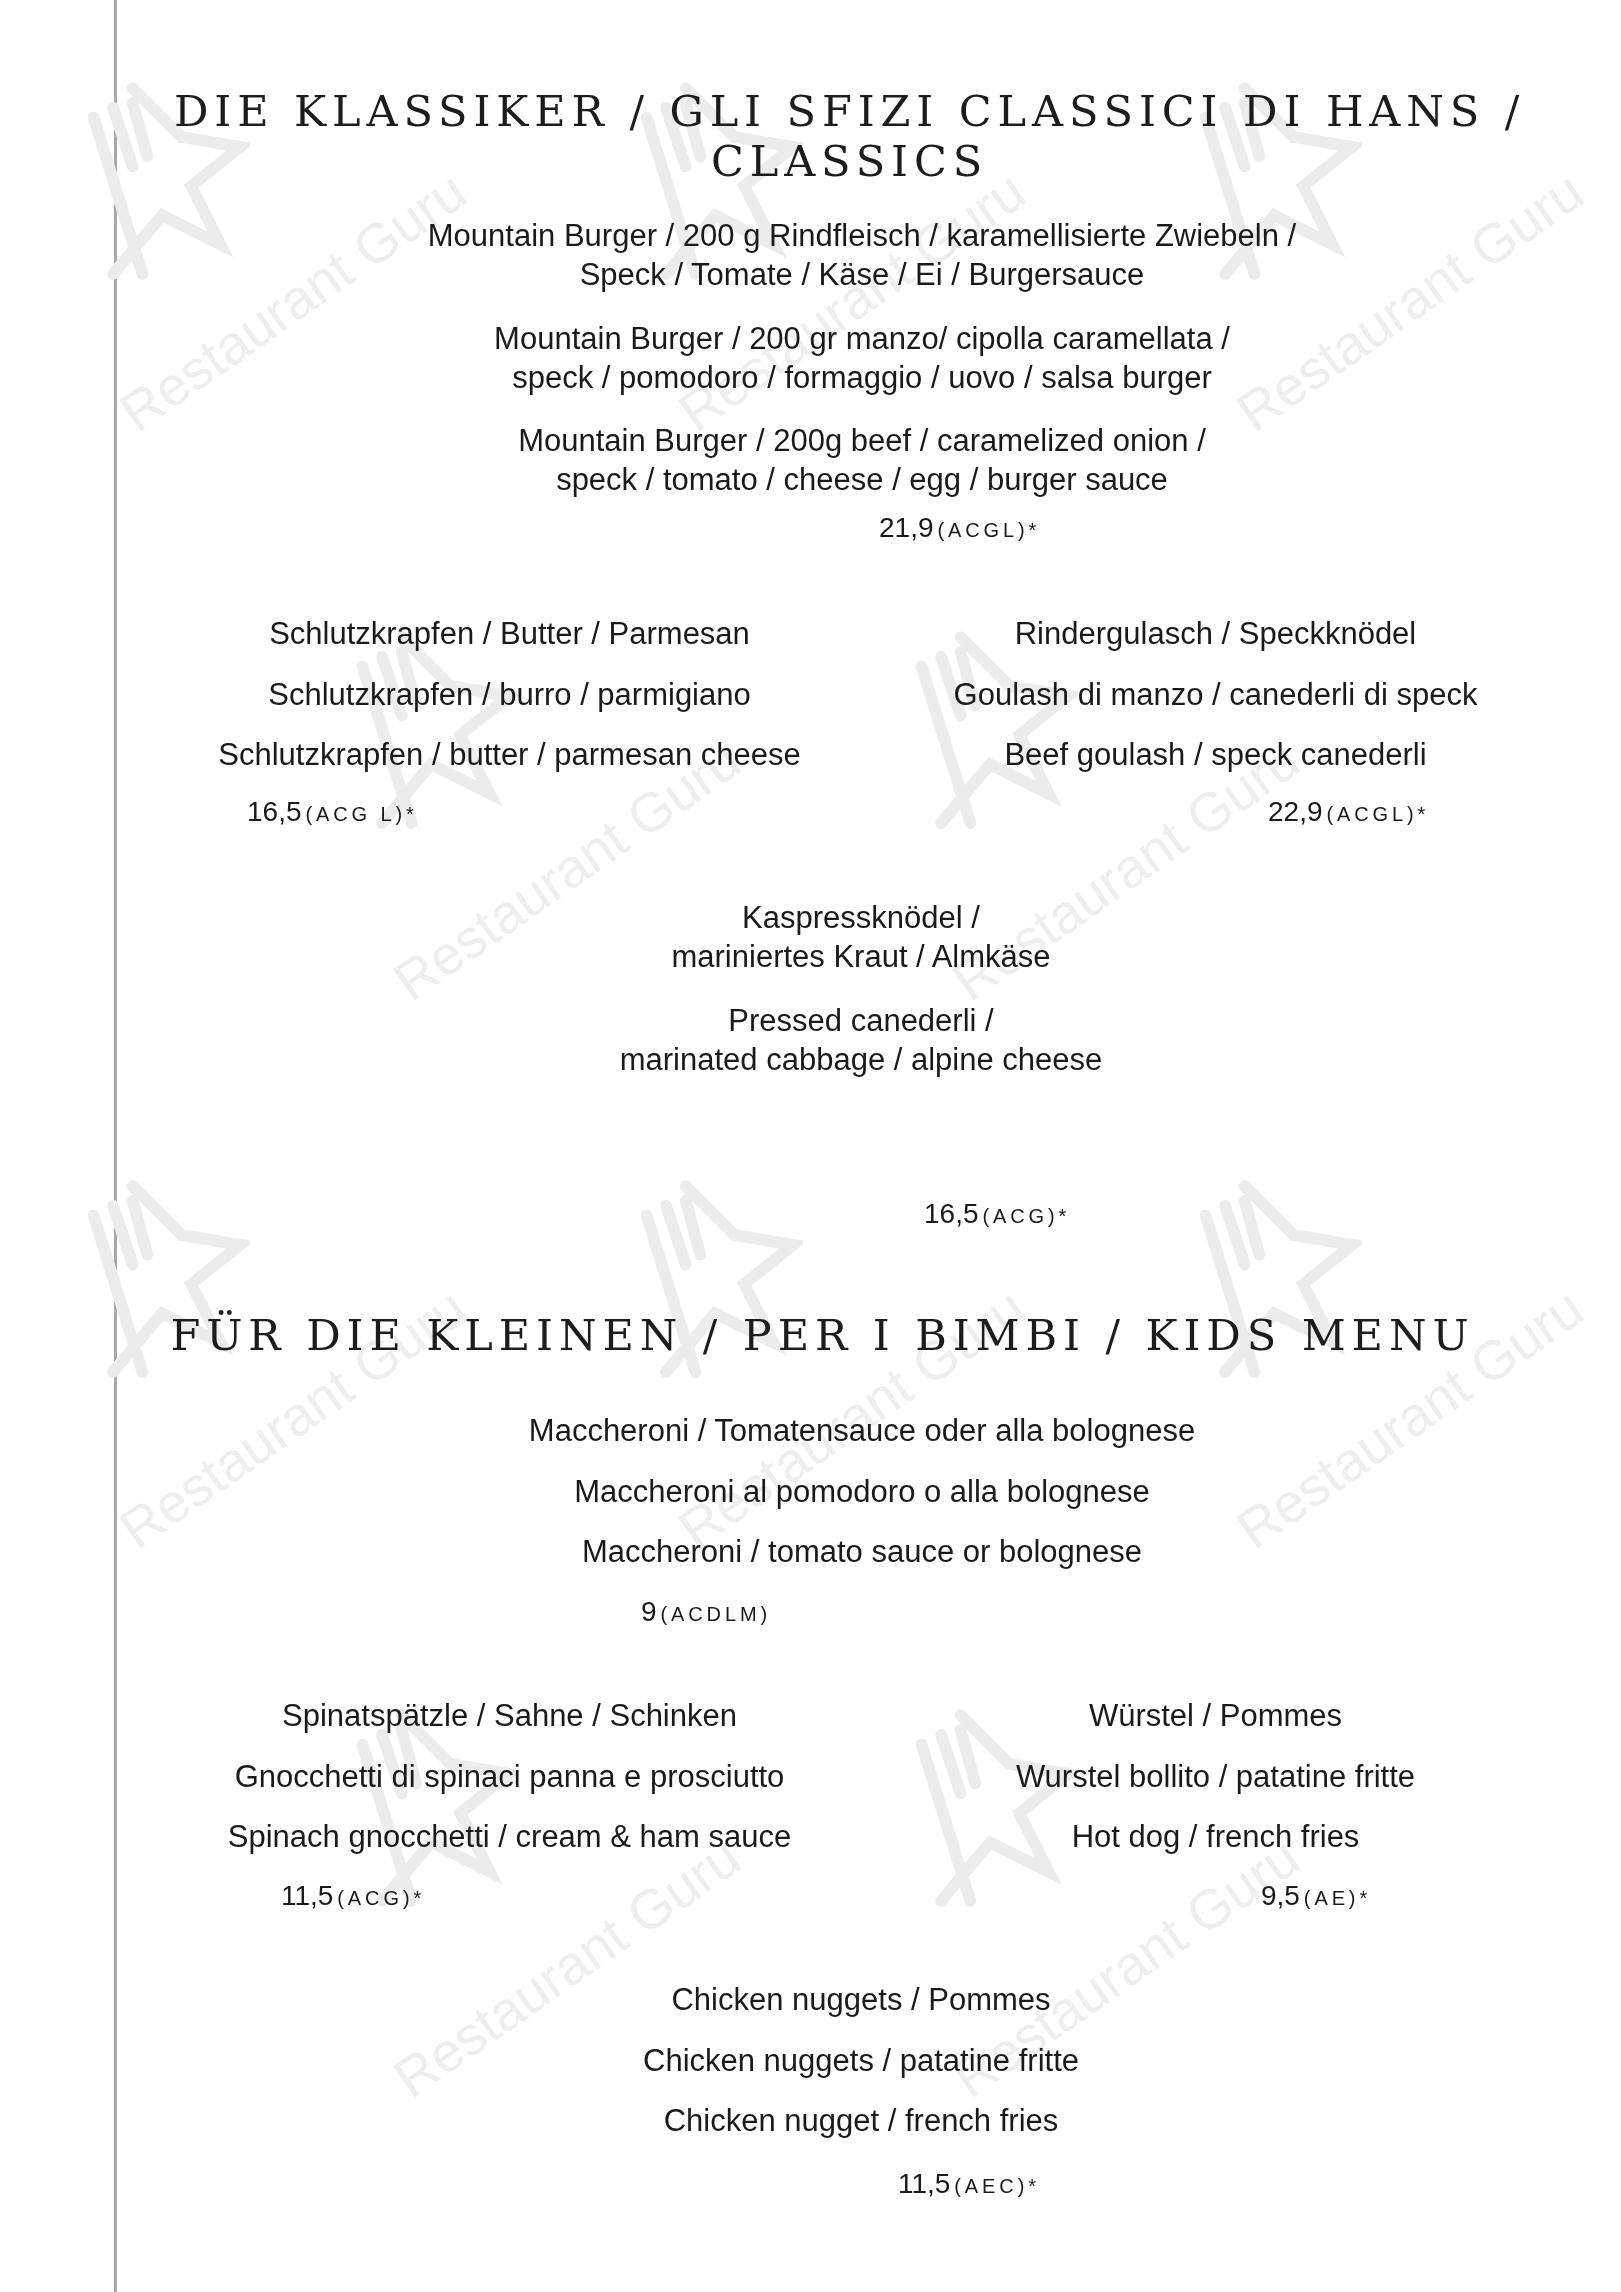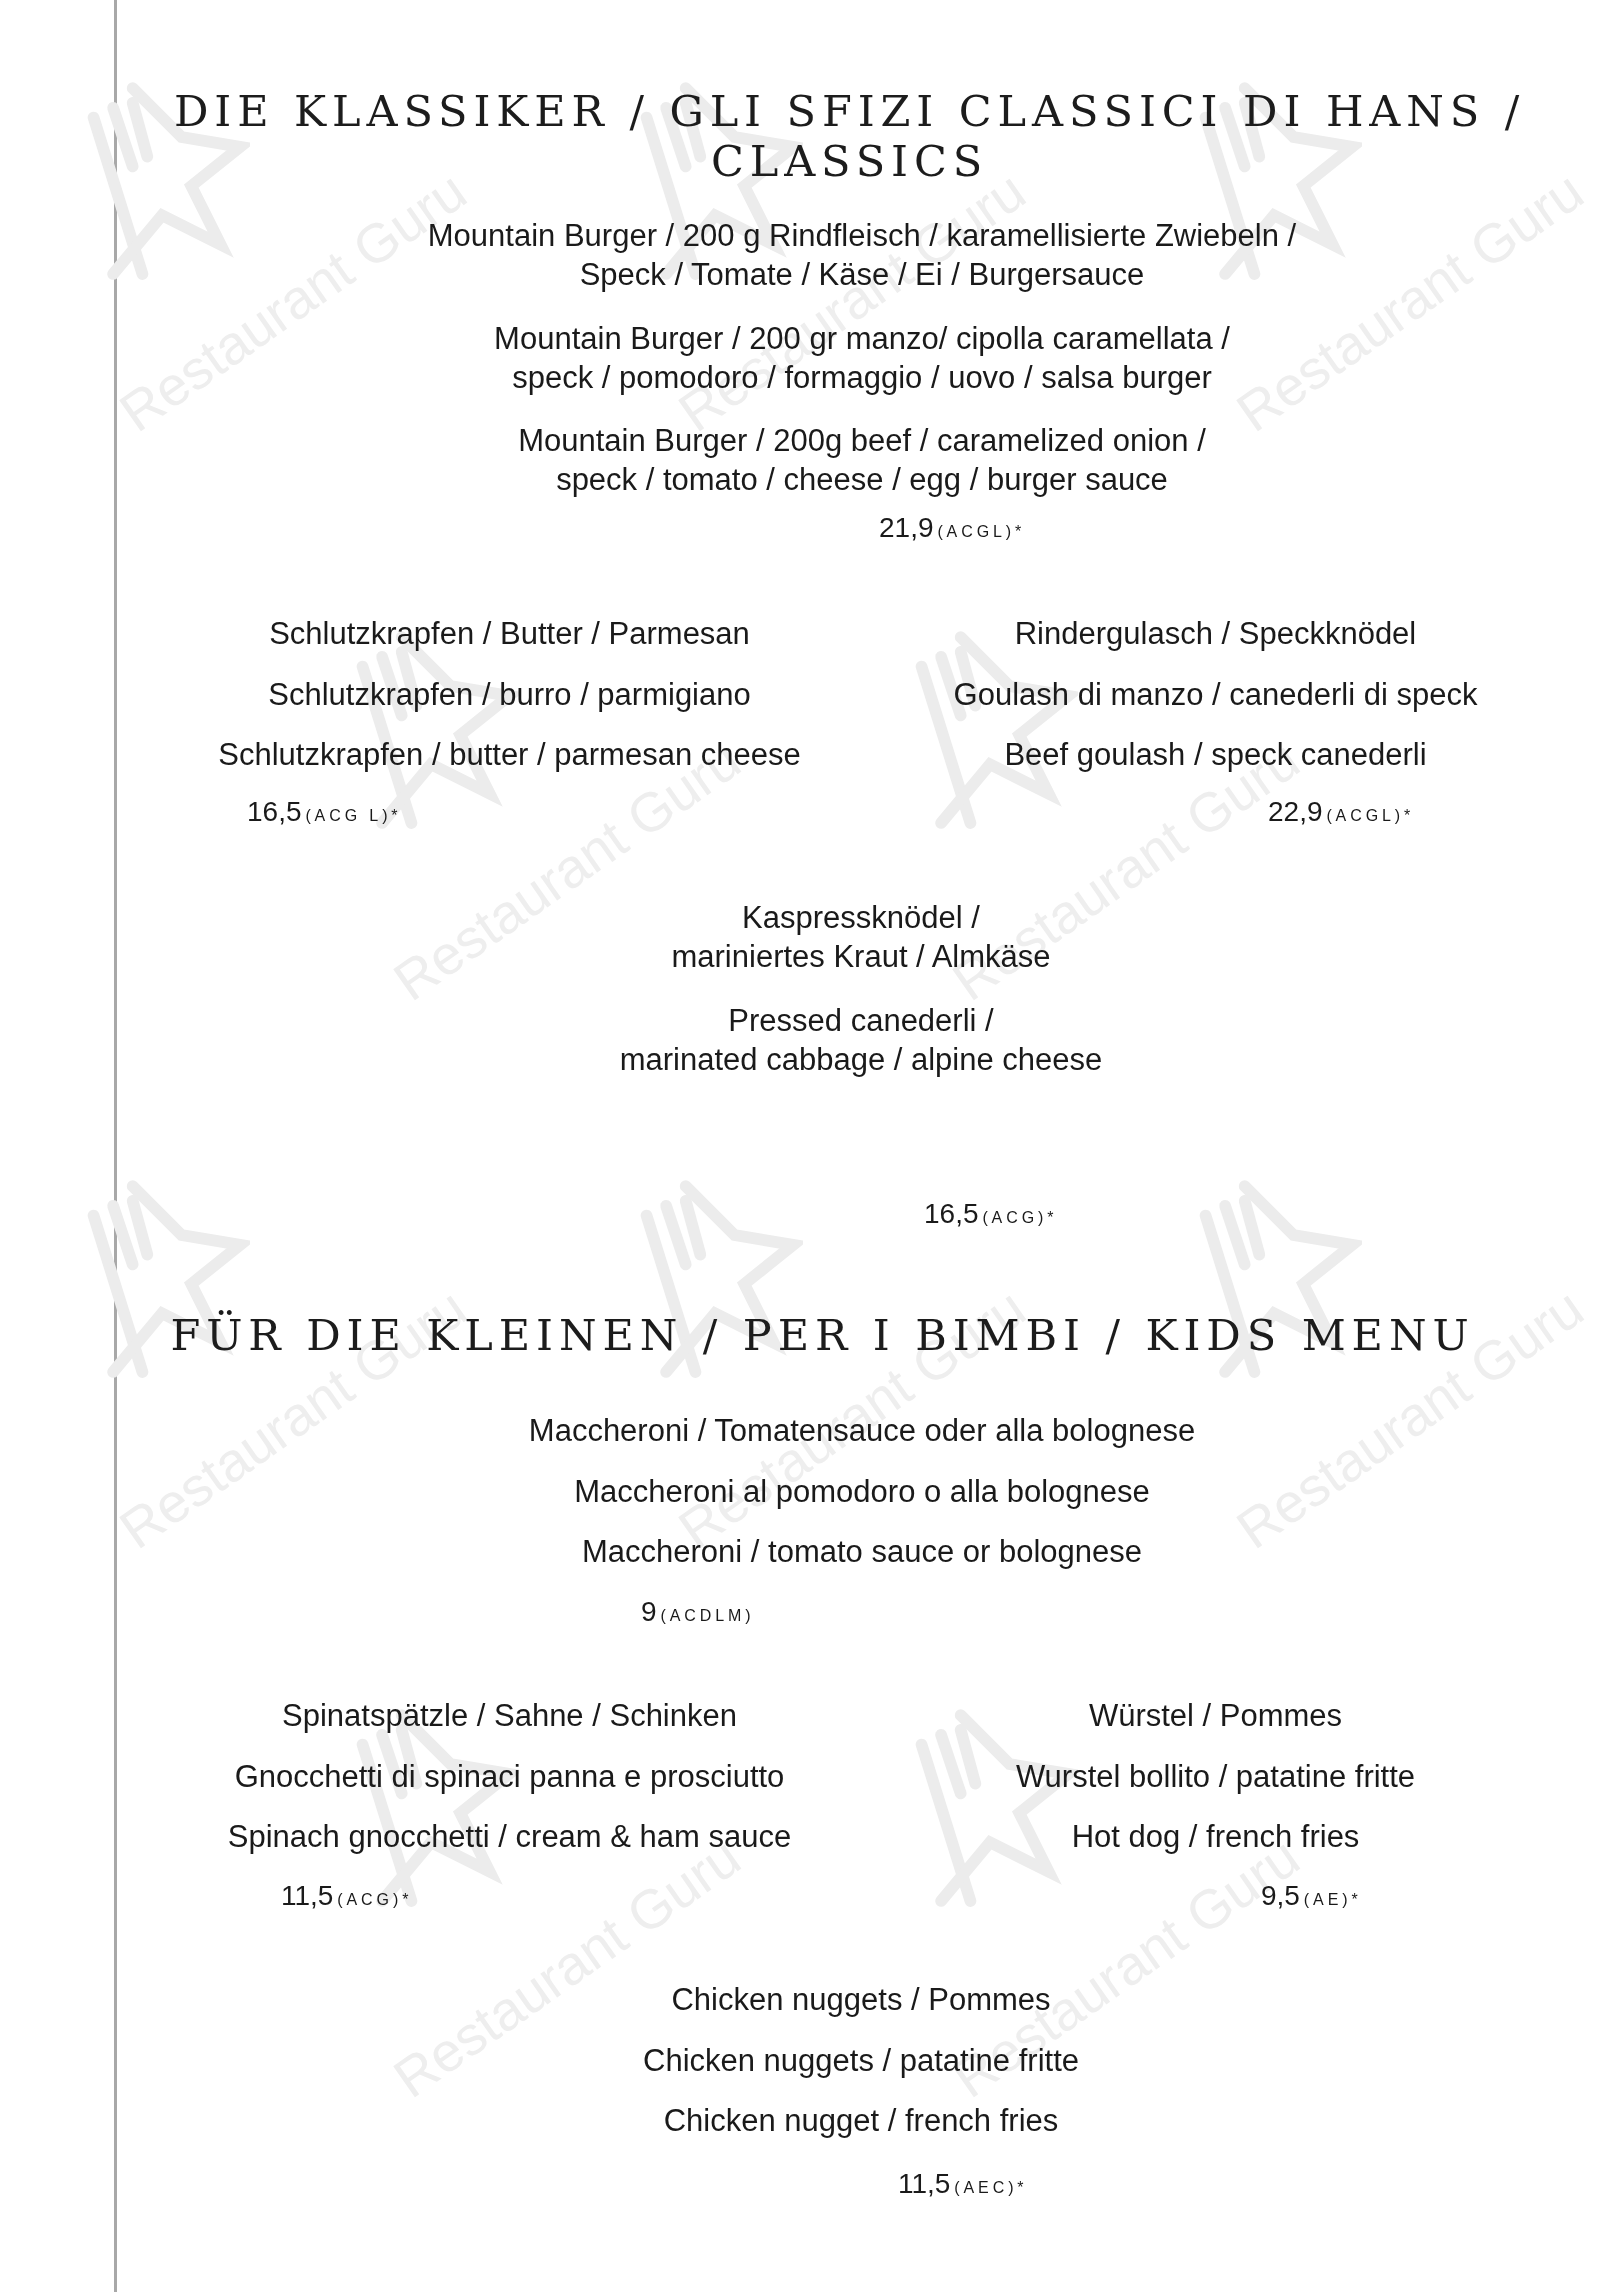--- a/index.html
+++ b/index.html
@@ -14,21 +14,21 @@
   .heading {
     position: absolute; left: 0; width: 1621px; text-align: center;
     font-family: "DejaVu Serif", serif; font-variant: small-caps; text-transform: uppercase;
     font-size: 43px; letter-spacing: 5.9px; color: #1c1c1c; font-weight: normal;
   }
   .block { position: absolute; text-align: center; }
   .line { font-size: 31px; line-height: 39px; white-space: nowrap; }
   .para { margin-bottom: 24.5px; }
   .para-tight { margin-bottom: 21.6px; }
   .price { position: absolute; font-size: 28px; white-space: nowrap; }
-  .allergen { font-size: 16px; letter-spacing: 3.9px; margin-left: 3.9px; }
+  .allergen { font-size: 20px; letter-spacing: 3.9px; margin-left: 3.9px; }
 </style>
 </head>
 <body>
 
 <div class="rule"></div>
 
 <svg class="wm wm-logo" style="left:74px;top:78px" viewBox="0 0 180 220">
     <g fill="none" stroke="#ececec" stroke-width="12" stroke-linecap="round">
       <path d="M20 40 L70 200"></path>
       <path d="M40 30 L60 90"></path>

